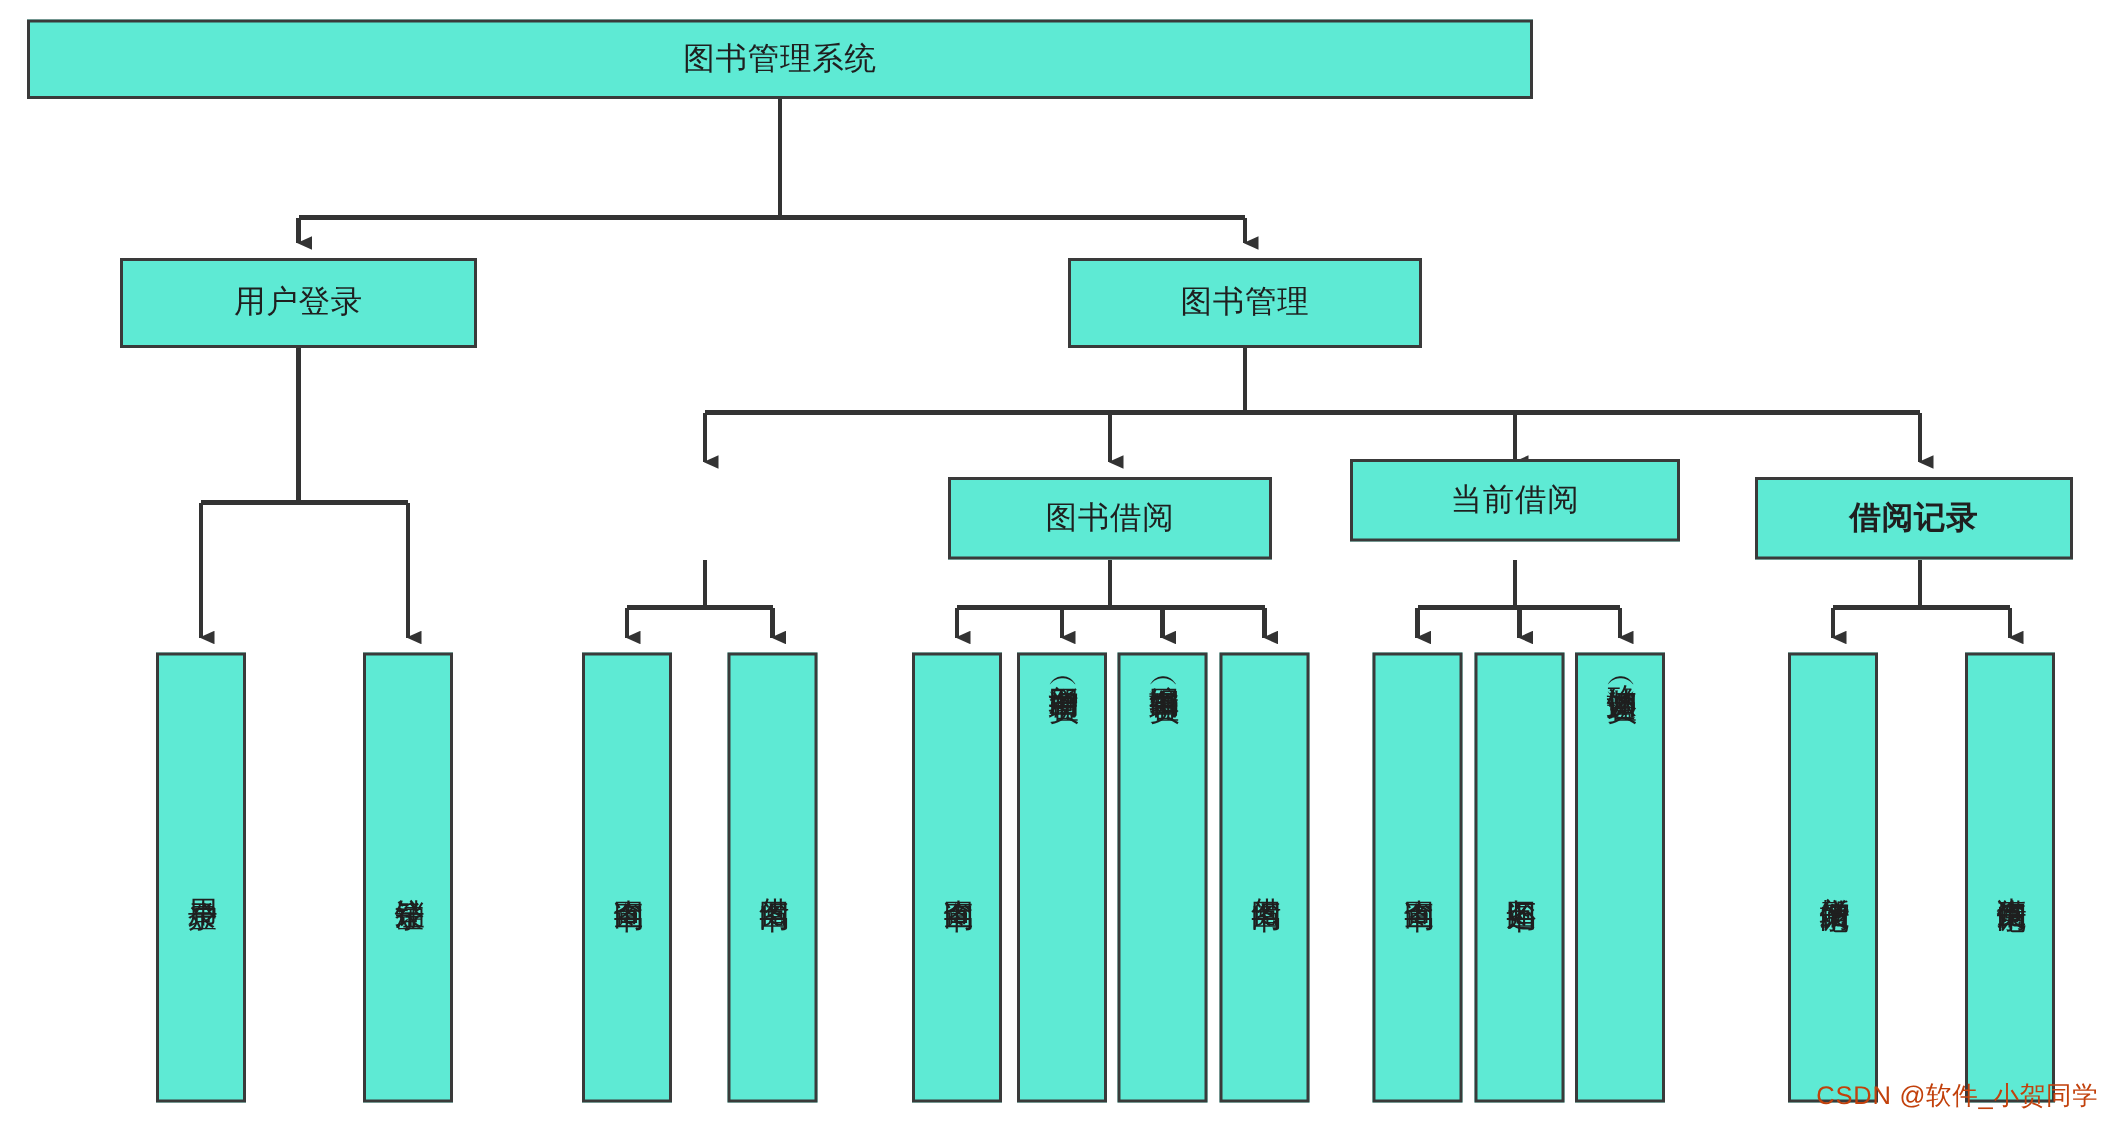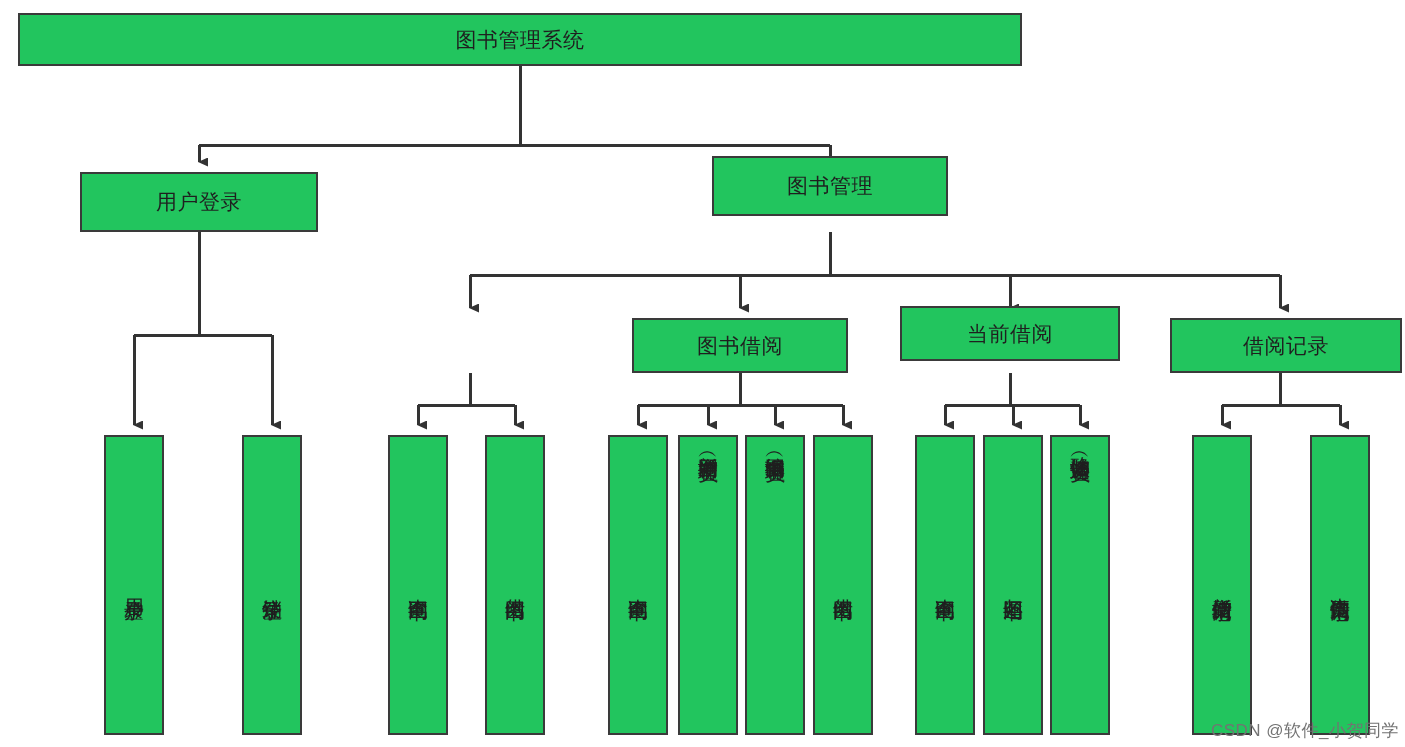--- a/index.html
+++ b/index.html
@@ -10,21 +10,21 @@
     color:#1a1a1a;
     overflow:hidden;
     position:relative;
   }
   #canvas{position:absolute;left:0;top:0;width:1405px;height:747px;}
   svg#wires{position:absolute;left:0;top:0;width:1405px;height:747px;pointer-events:none;}
 
   .node{
     position:absolute;
     box-sizing:border-box;
-    background:#22c55e;
+    background:#5eead4;
     border:2px solid #3a3a3a;
     display:flex;
     align-items:center;
     justify-content:center;
     z-index:2;
   }
   .node .lbl{
     font-size:21px;
     line-height:1.12;
     color:#1f1f1f;
@@ -49,21 +49,21 @@
     white-space:nowrap;
   }
   
   .node.vert.center{align-items:center;padding-top:0;}
 
   #watermark{
     position:absolute;
     right:6px;
     bottom:5px;
     font-size:17px;
-    color:#737373;
+    color:#c2410c;
     letter-spacing:0.5px;
     z-index:5;
     white-space:nowrap;
     font-family:"Liberation Sans","DejaVu Sans",sans-serif;
   }
 </style>
 </head>
 <body>
 
 <div id="canvas">
@@ -118,31 +118,31 @@
     </g>
   </svg>
 
   <div class="node horiz" style="left:18px;top:13px;width:1004px;height:53px;">
     <span class="lbl">图书管理系统</span>
   </div>
 
   <div class="node horiz" style="left:80px;top:172px;width:238px;height:60px;">
     <span class="lbl">用户登录</span>
   </div>
-  <div class="node horiz" style="left:712px;top:156px;width:236px;height:60px;">
+  <div class="node horiz" style="left:712px;top:172px;width:236px;height:60px;">
     <span class="lbl">图书管理</span>
   </div>
 
   <div class="node horiz" style="left:632px;top:318px;width:216px;height:55px;justify-content:center;">
     <span class="lbl">图书借阅</span>
   </div>
   <div class="node horiz" style="left:900px;top:306px;width:220px;height:55px;">
     <span class="lbl">当前借阅</span>
   </div>
-  <div class="node horiz" style="left:1170px;top:318px;width:232px;height:55px;">
+  <div class="node horiz" style="left:1170px;top:318px;width:212px;height:55px;font-weight:bold;">
     <span class="lbl">借阅记录</span>
   </div>
 
   <div class="node vert center" style="left:104px;top:435px;width:60px;height:300px;">
     <span class="lbl">用户登录</span>
   </div>
   <div class="node vert center" style="left:242px;top:435px;width:60px;height:300px;">
     <span class="lbl">注销登录</span>
   </div>
   <div class="node vert center" style="left:388px;top:435px;width:60px;height:300px;">

